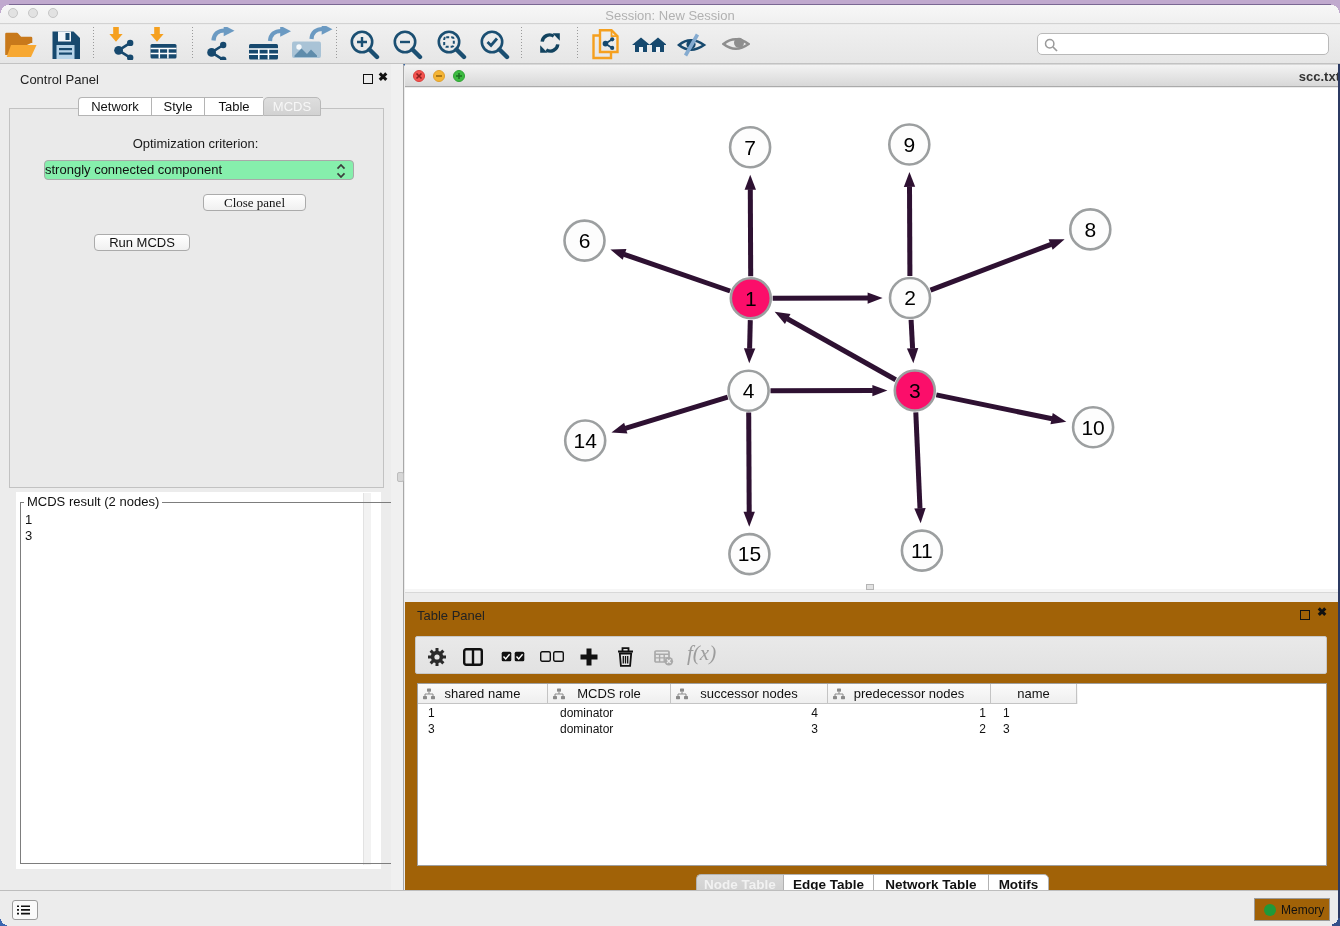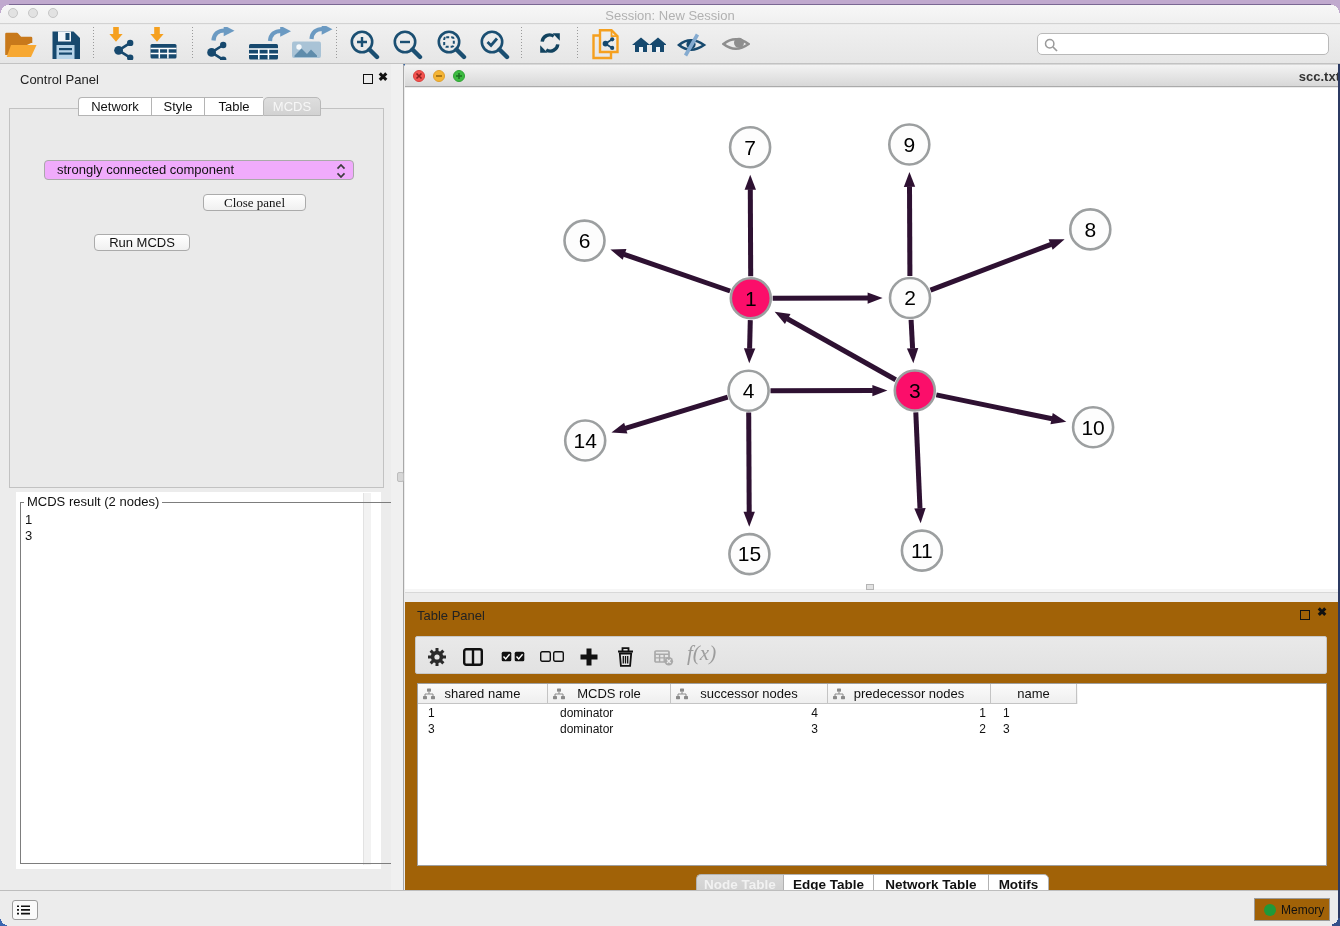--- a/index.html
+++ b/index.html
@@ -23,21 +23,21 @@
 #cp { left:0; top:64px; width:391px; height:827px; background:#ececec; }
 #cp-title { position:absolute; left:20px; top:8px; font-size:13px; color:#222; }
 .wbtn-sq { position:absolute; top:10px; width:10px; height:10px; border:1.5px solid #111; }
 .wbtn-x { position:absolute; top:6px; font-size:12px; font-weight:bold; color:#111; }
 #cp-tabs { position:absolute; left:78px; top:33px; height:19px; display:flex; }
 #cp-tabs .tab { font-size:13px; color:#111; background:#fff; border:1px solid #b4b4b4; border-right:none; text-align:center; line-height:18px; }
 #cp-tabs .tab.first { border-radius:4px 0 0 0; }
 #cp-tabs .tab.sel { background:linear-gradient(#dedede,#d2d2d2); color:#f7f7f7; border:1px solid #b9b9b9; border-radius:5px 5px 0 0; }
 #cp-pane { position:absolute; left:9px; top:44px; width:375px; height:380px; border:1px solid #c2c2c2; background:#eaeaea; }
 #opt-label { position:absolute; left:0; width:100%; top:72px; text-align:center; font-size:13px; color:#1a1a1a; }
-#combo { position:absolute; left:44px; top:96px; width:310px; height:20px; background:#f0abfc; border:1px solid #a9a9a9; border-radius:4px; font-size:13px; color:#111; line-height:18px; padding-left:12px; }
+#combo { position:absolute; left:44px; top:96px; width:310px; height:20px; background:#86efac; border:1px solid #a9a9a9; border-radius:4px; font-size:13px; color:#111; line-height:18px; }
 .btn { position:absolute; top:130px; height:17px; background:linear-gradient(#ffffff,#f0f0f0); border:1px solid #ababab; border-radius:4px; font-size:13px; color:#111; text-align:center; line-height:15px; }
 #mcds-white { position:absolute; left:16px; top:428px; width:365px; height:377px; background:#fff; }
 #mcds-box { position:absolute; left:20px; top:438px; width:383px; height:362px; border:1px solid #7d7d7d; }
 #mcds-legend { position:absolute; left:3px; top:-9px; background:#fff; font-size:13px; color:#111; padding:0 3px; }
 #mcds-text { position:absolute; left:0px; top:9px; font-size:13px; color:#111; padding:0 0 0 4px; line-height:16px; }
 #mcds-sb { position:absolute; left:347px; top:1px; width:8px; height:372px; background:#f2f2f2; border-left:1px solid #e2e2e2; }
 
 
 #vsplit { left:391px; top:64px; width:13px; height:827px; background:#f0f0f0; border-right:1px solid #a8a8a8; }
 
@@ -216,20 +216,21 @@
   <div id="cp-title">Control Panel</div>
   <div class="wbtn-sq" style="left:363px;"></div>
   <div class="wbtn-x" style="left:378px;">✖</div>
   <div id="cp-pane"></div>
   <div id="cp-tabs">
     <div class="tab first" style="width:73px">Network</div>
       <div class="tab" style="width:53px">Style</div>
       <div class="tab" style="width:59px">Table</div>
       <div class="tab sel" style="width:58px">MCDS</div>
   </div>
+  <div id="opt-label">Optimization criterion:</div>
   <div id="combo">strongly connected component
     <svg style="position:absolute;right:7px;top:3px" width="10" height="14" viewBox="0 0 10 14">
         <path d="M1.5 4.6 L5 1 L8.5 4.6 M1.5 9.4 L5 13 L8.5 9.4" fill="none" stroke="#3c3c3c" stroke-width="1.7"></path>
       </svg>
   </div>
   <div class="btn" style="left:94px; width:96px;margin-top:40px;">Run MCDS</div>
   <div class="btn" style="left:203px; width:103px;font-family:Liberation Serif, serif;">Close panel</div>
   <div id="mcds-white">
       <div id="mcds-sb"></div>
     </div>

